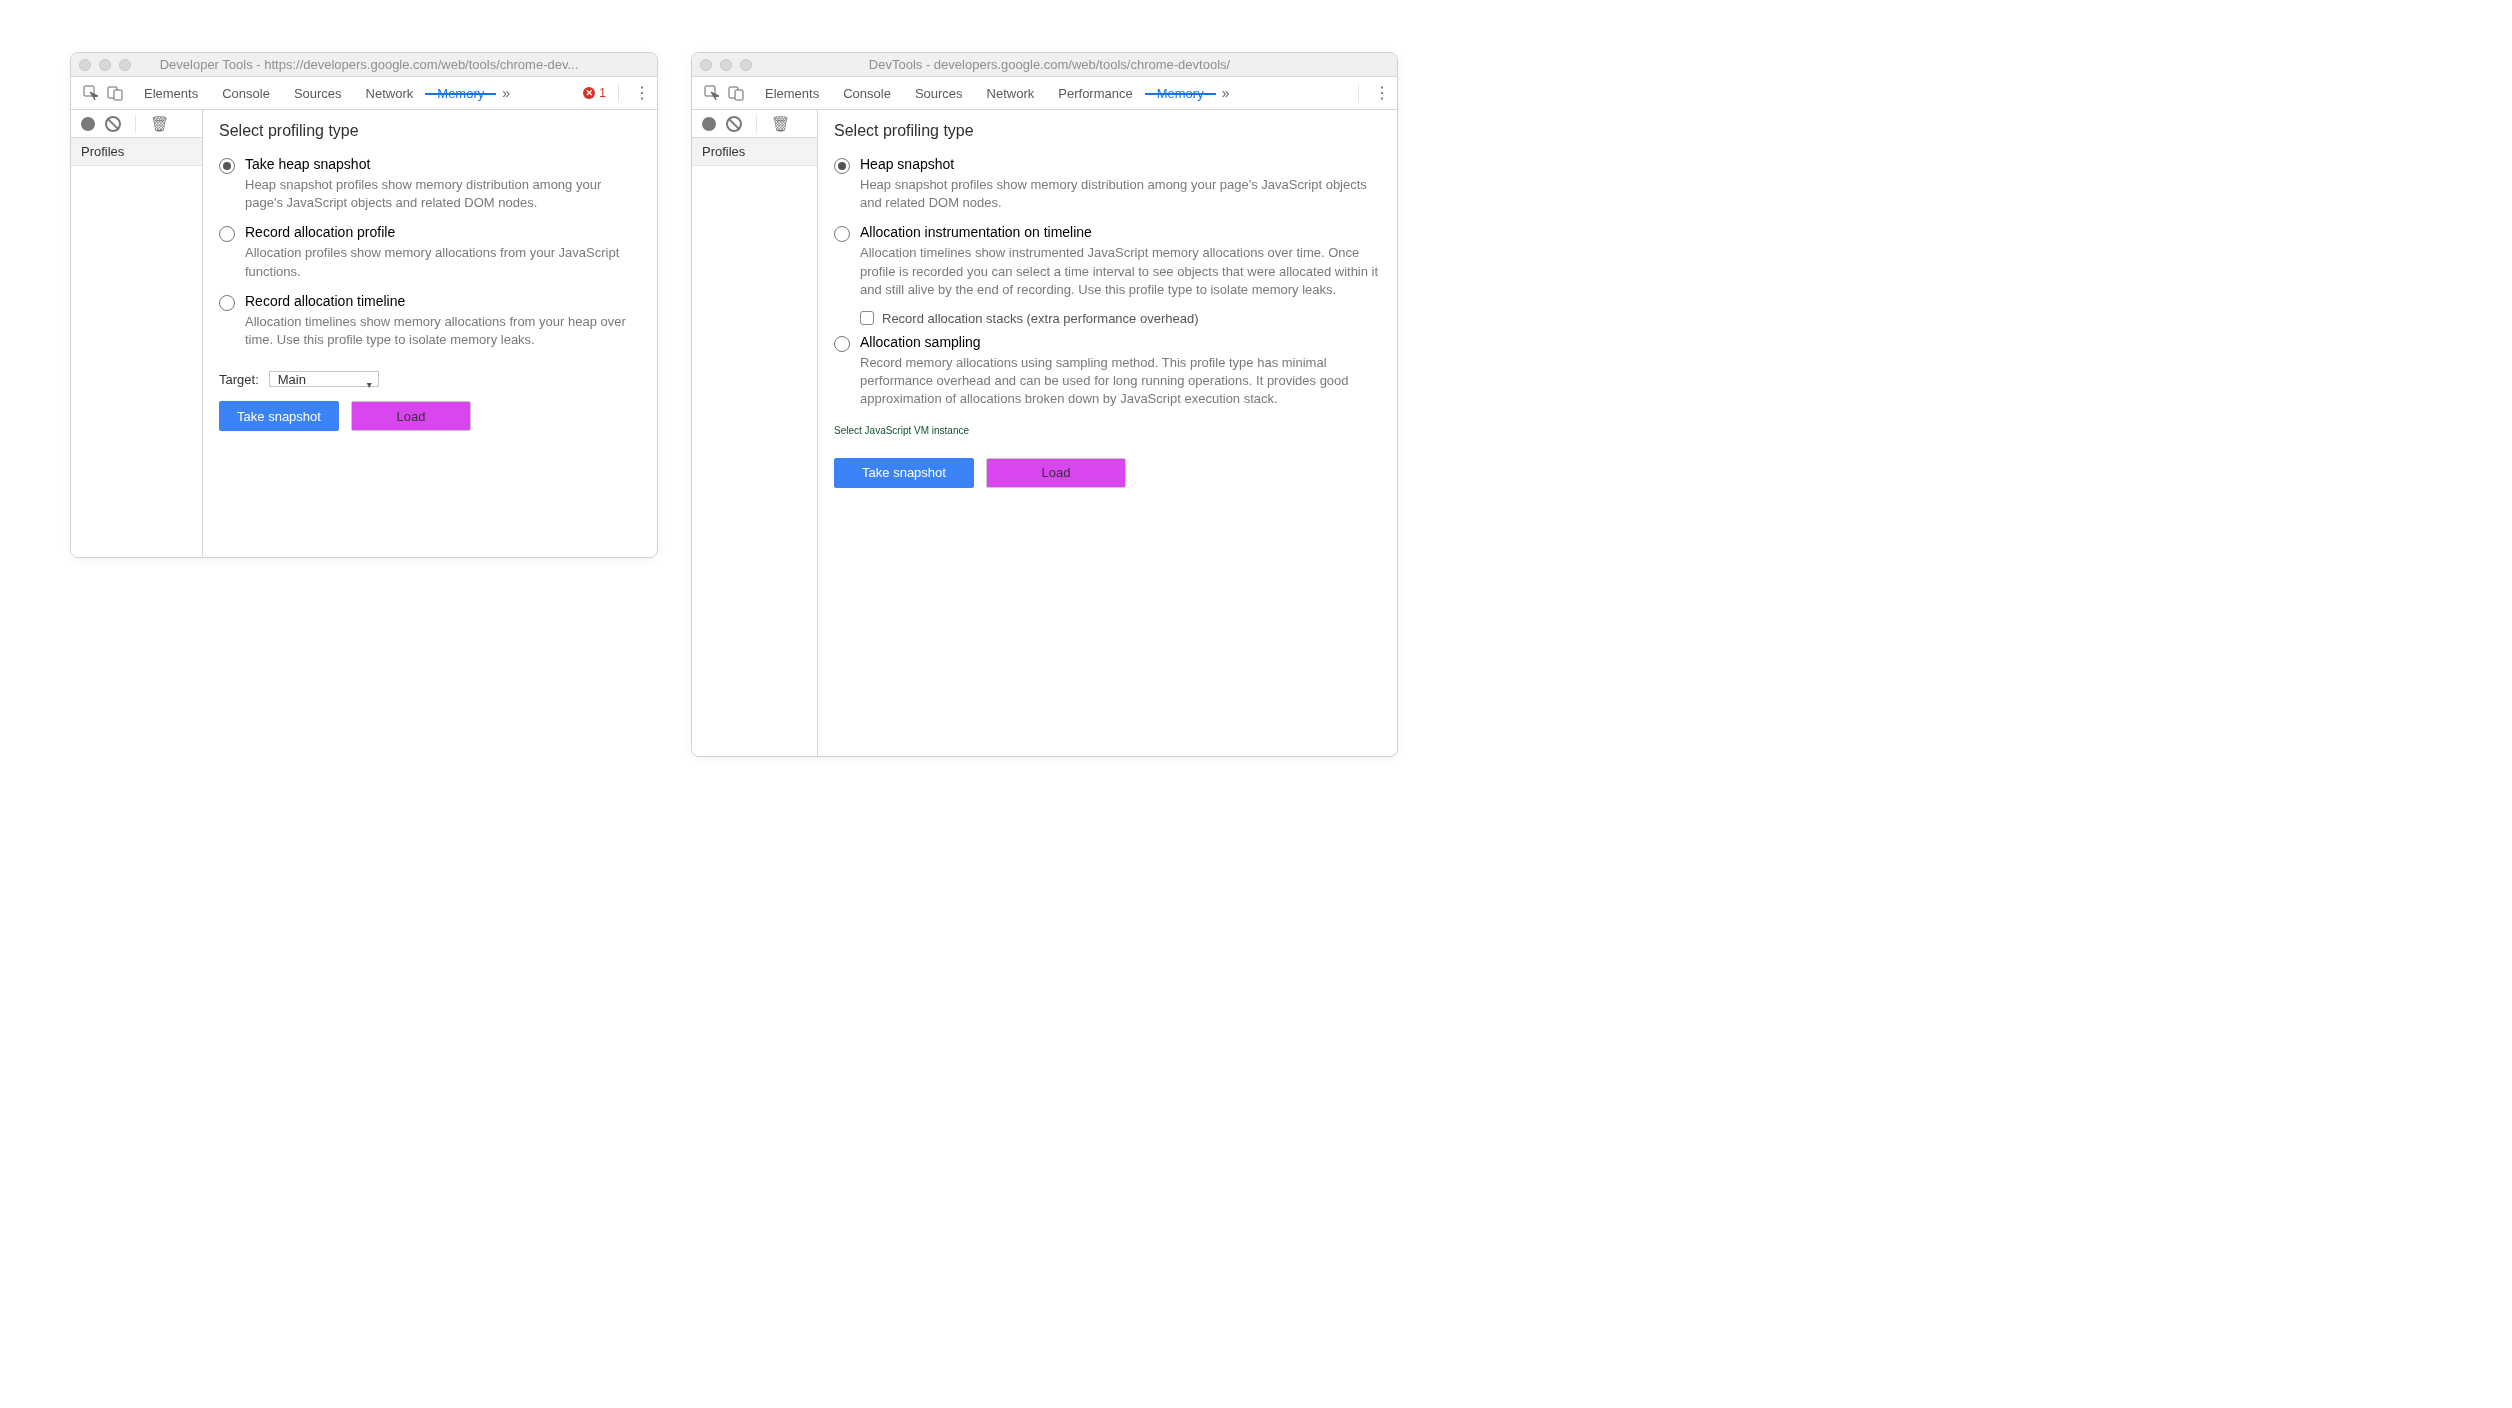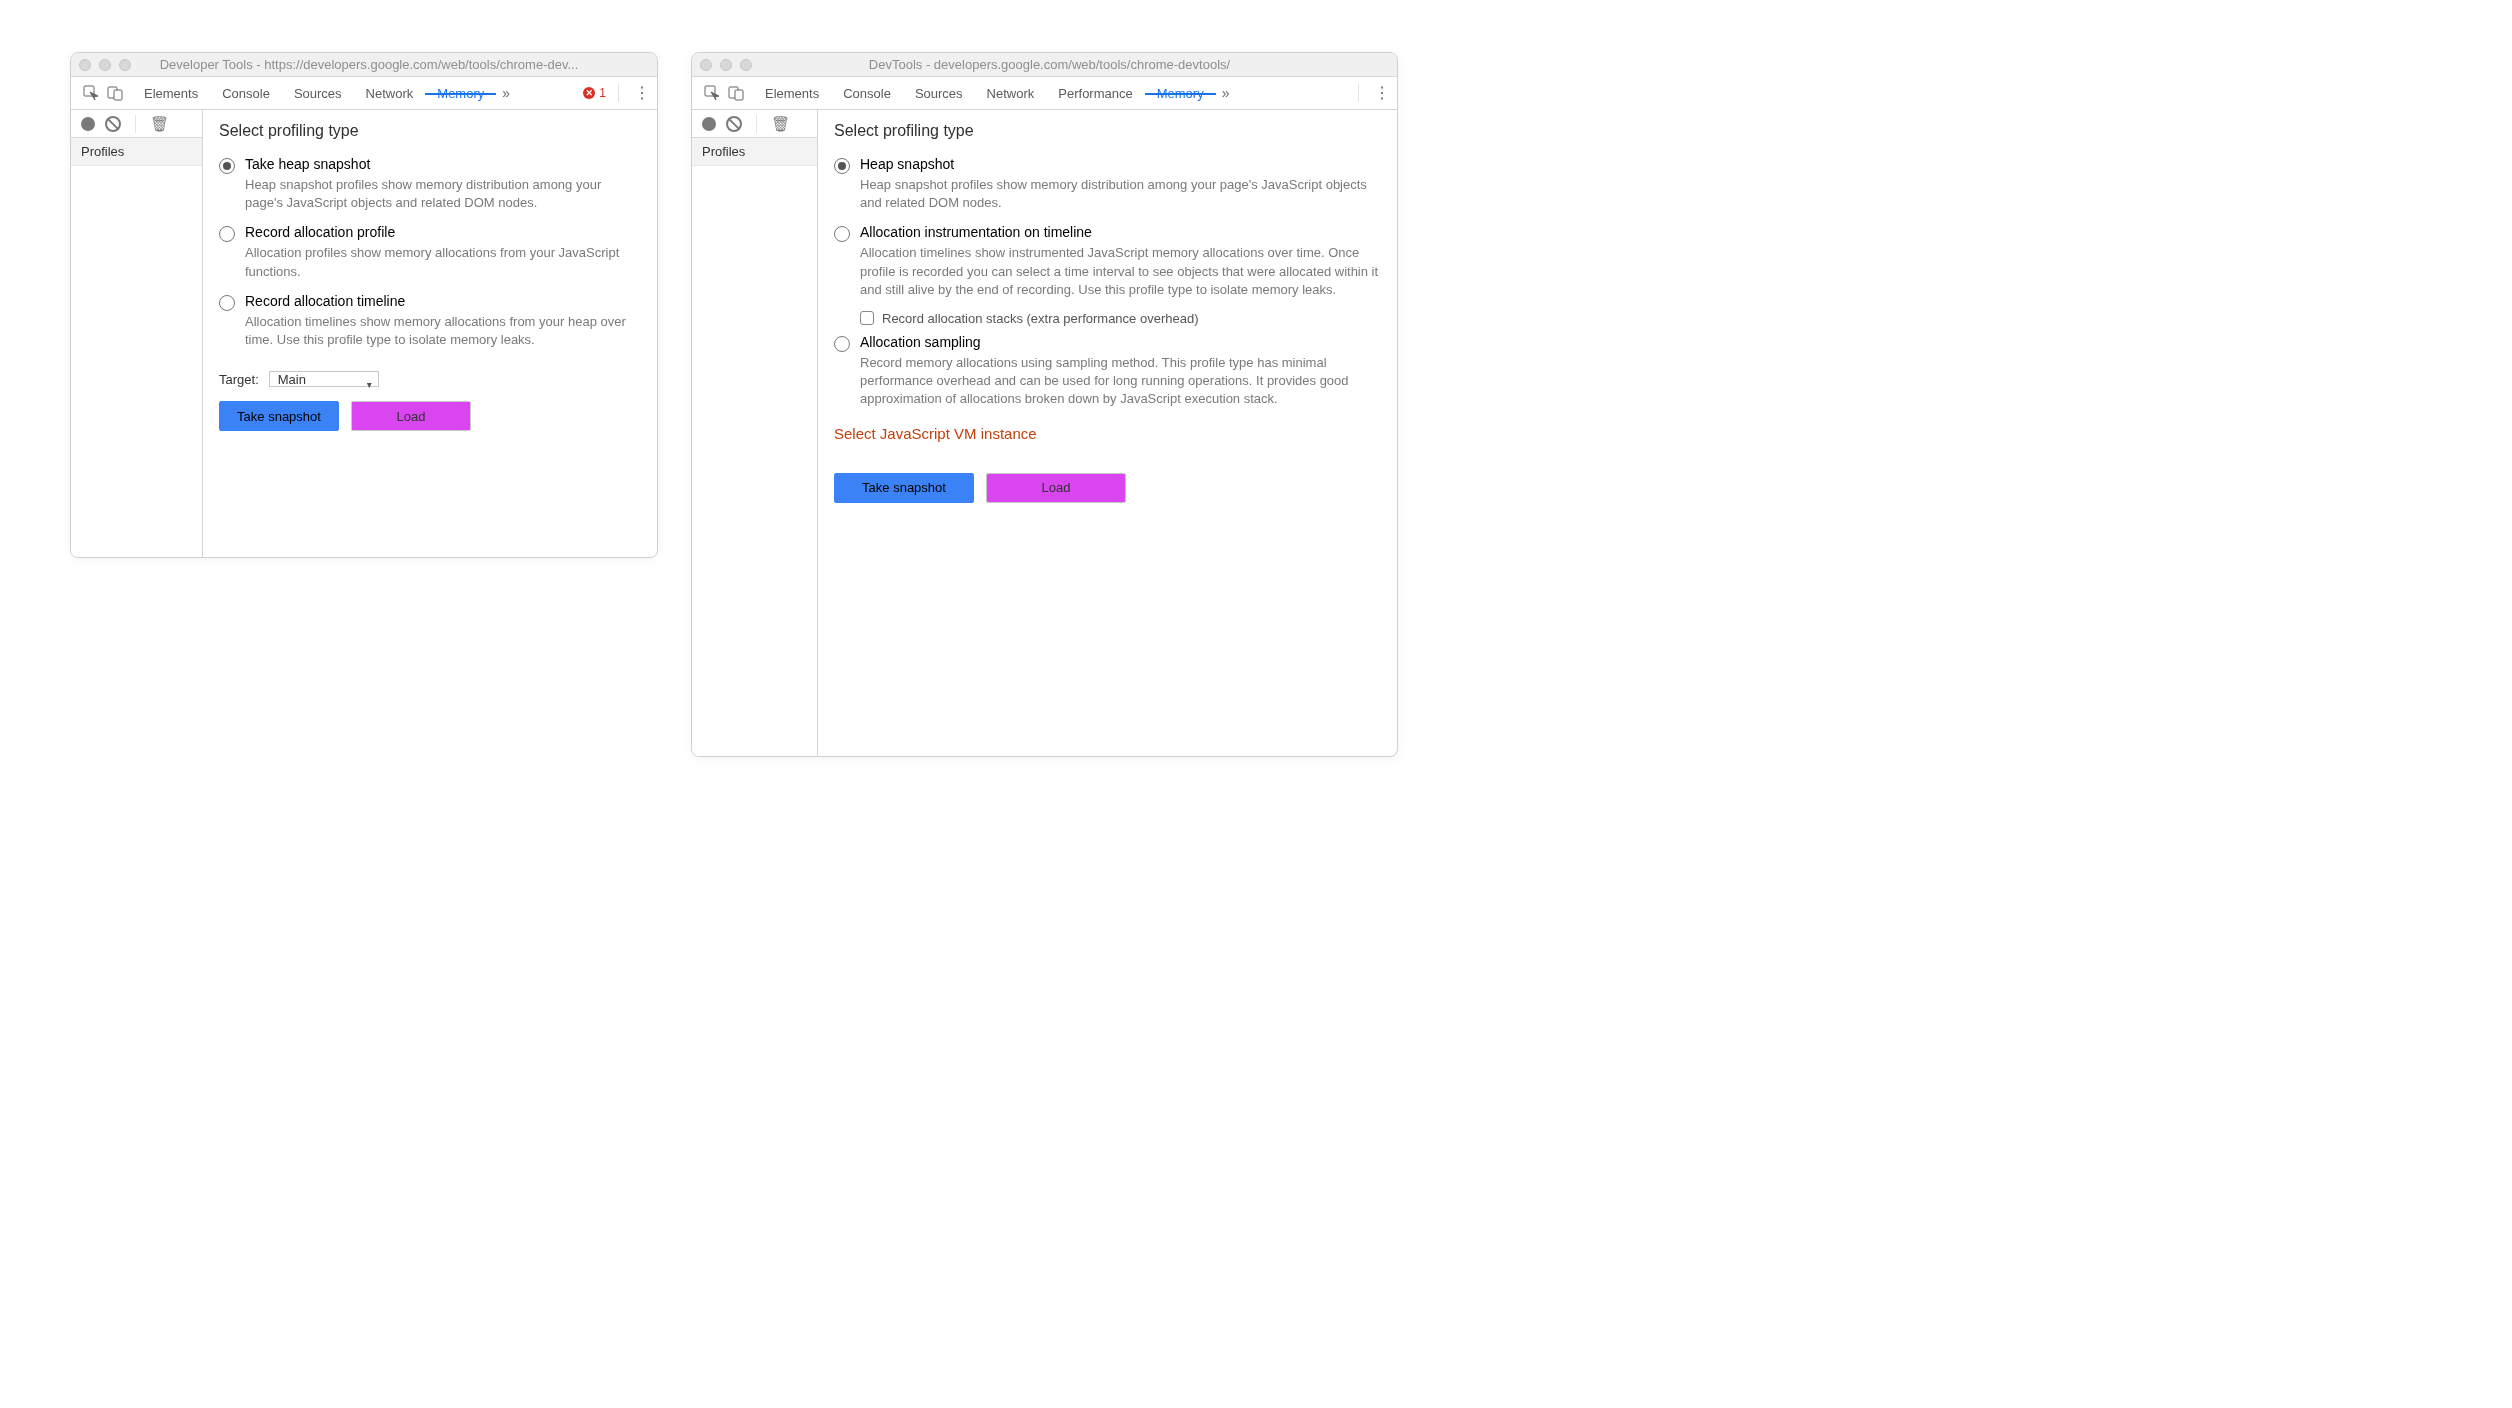--- a/index.html
+++ b/index.html
@@ -148,25 +148,25 @@
     display:flex; align-items:center;
   }
   .select .caret { position:absolute; right:6px; top:7px; font-size:10px; color:#555; }
 
   .btn-row { display:flex; gap:12px; margin-top:14px; }
   .btn {
     min-width:120px; height:30px; border:1px solid #c8c8c8; background:#d946ef;
     display:flex; align-items:center; justify-content:center;
     font-size:13px; color:#333; border-radius:2px;
   }
-  .btn.primary { background:#3b82f6; color:#000000; border-color:#3b82f6; }
+  .btn.primary { background:#3b82f6; color:#ffffff; border-color:#3b82f6; }
   .window.right .btn { min-width:140px; }
 
   .vm-section { margin-top:10px; }
-  .vm-section h3 { font-size:15px; font-weight:400; color:#c2410c; margin-bottom:17px; }
+  .vm-section h3 { font-size:10px; font-weight:400; color:#14532d; margin-bottom:8px; }
   .vm-table {
     border:1px solid #d6d6d6; height:170px; background:#fff;
   }
   .vm-row { display:flex; align-items:center; height:28px; font-size:13px; color:#333; }
   .vm-row .col-mem { width:160px; padding-left:18px; }
   .vm-row .col-host { flex:1; padding-left:4px; }
   .vm-row.selected { background:#e7f0fd; border-left:3px solid #1a73e8; }
   .vm-row.selected .col-mem { padding-left:15px; }
 
   

